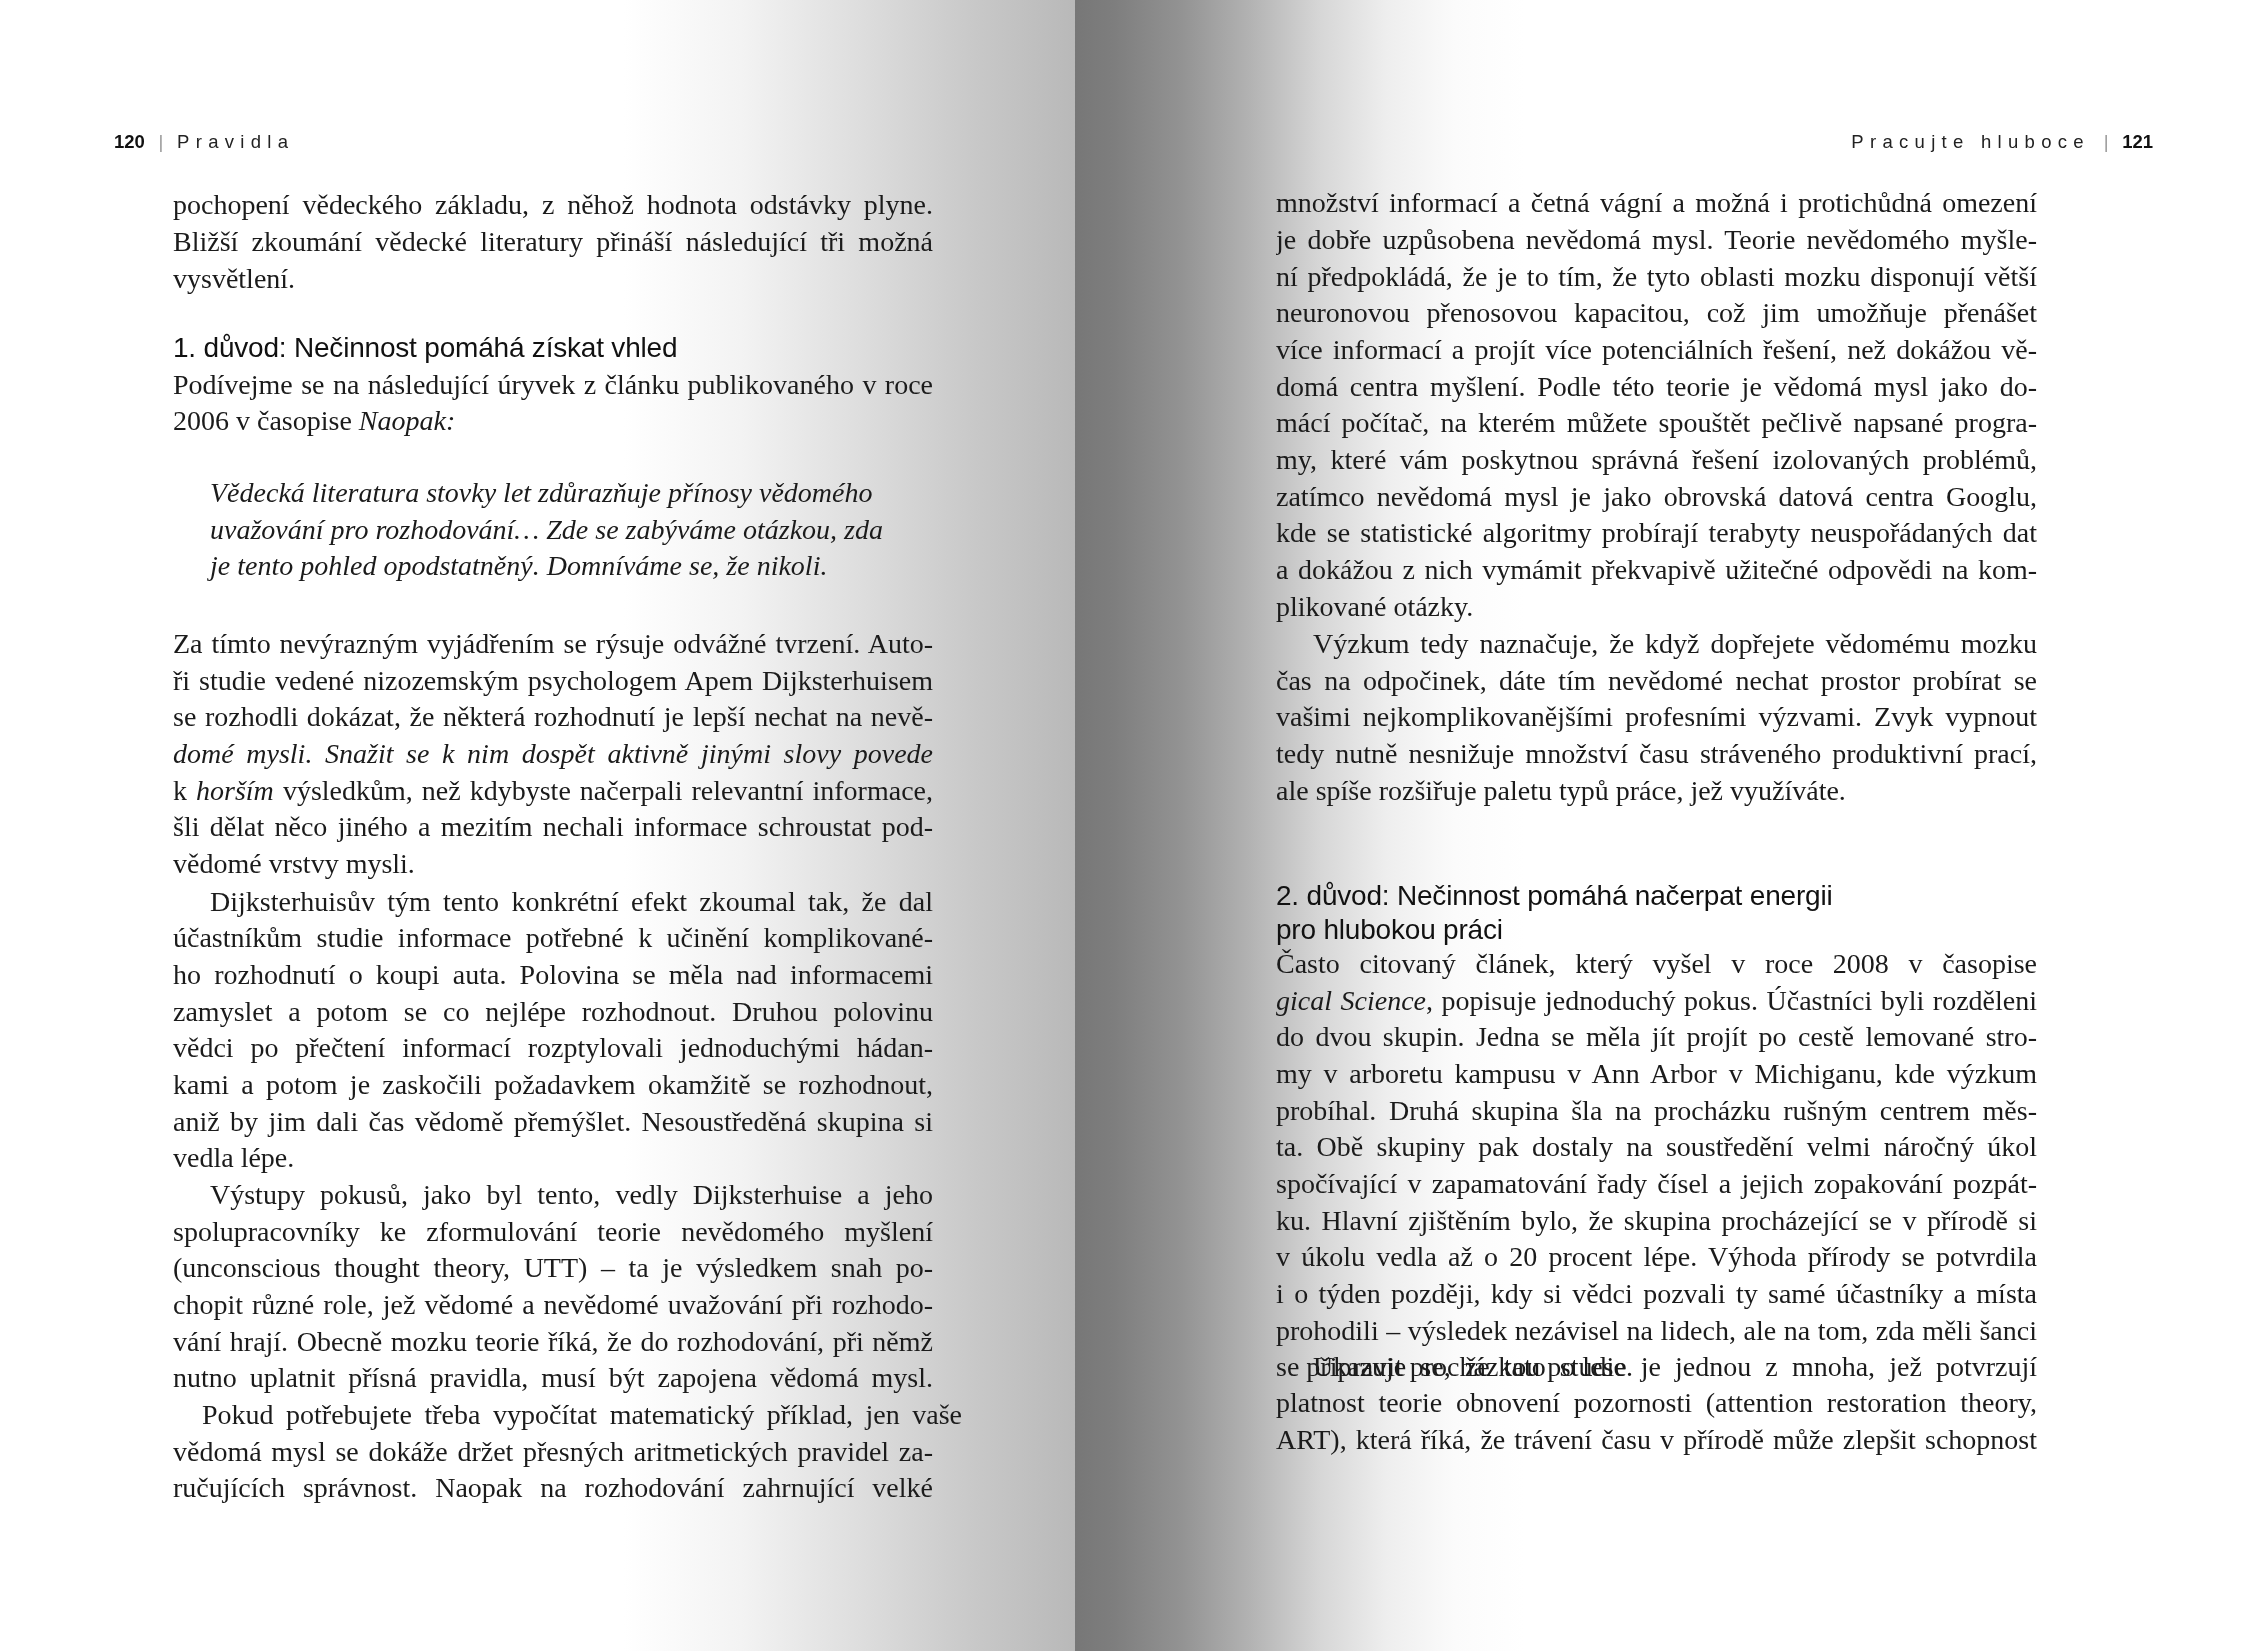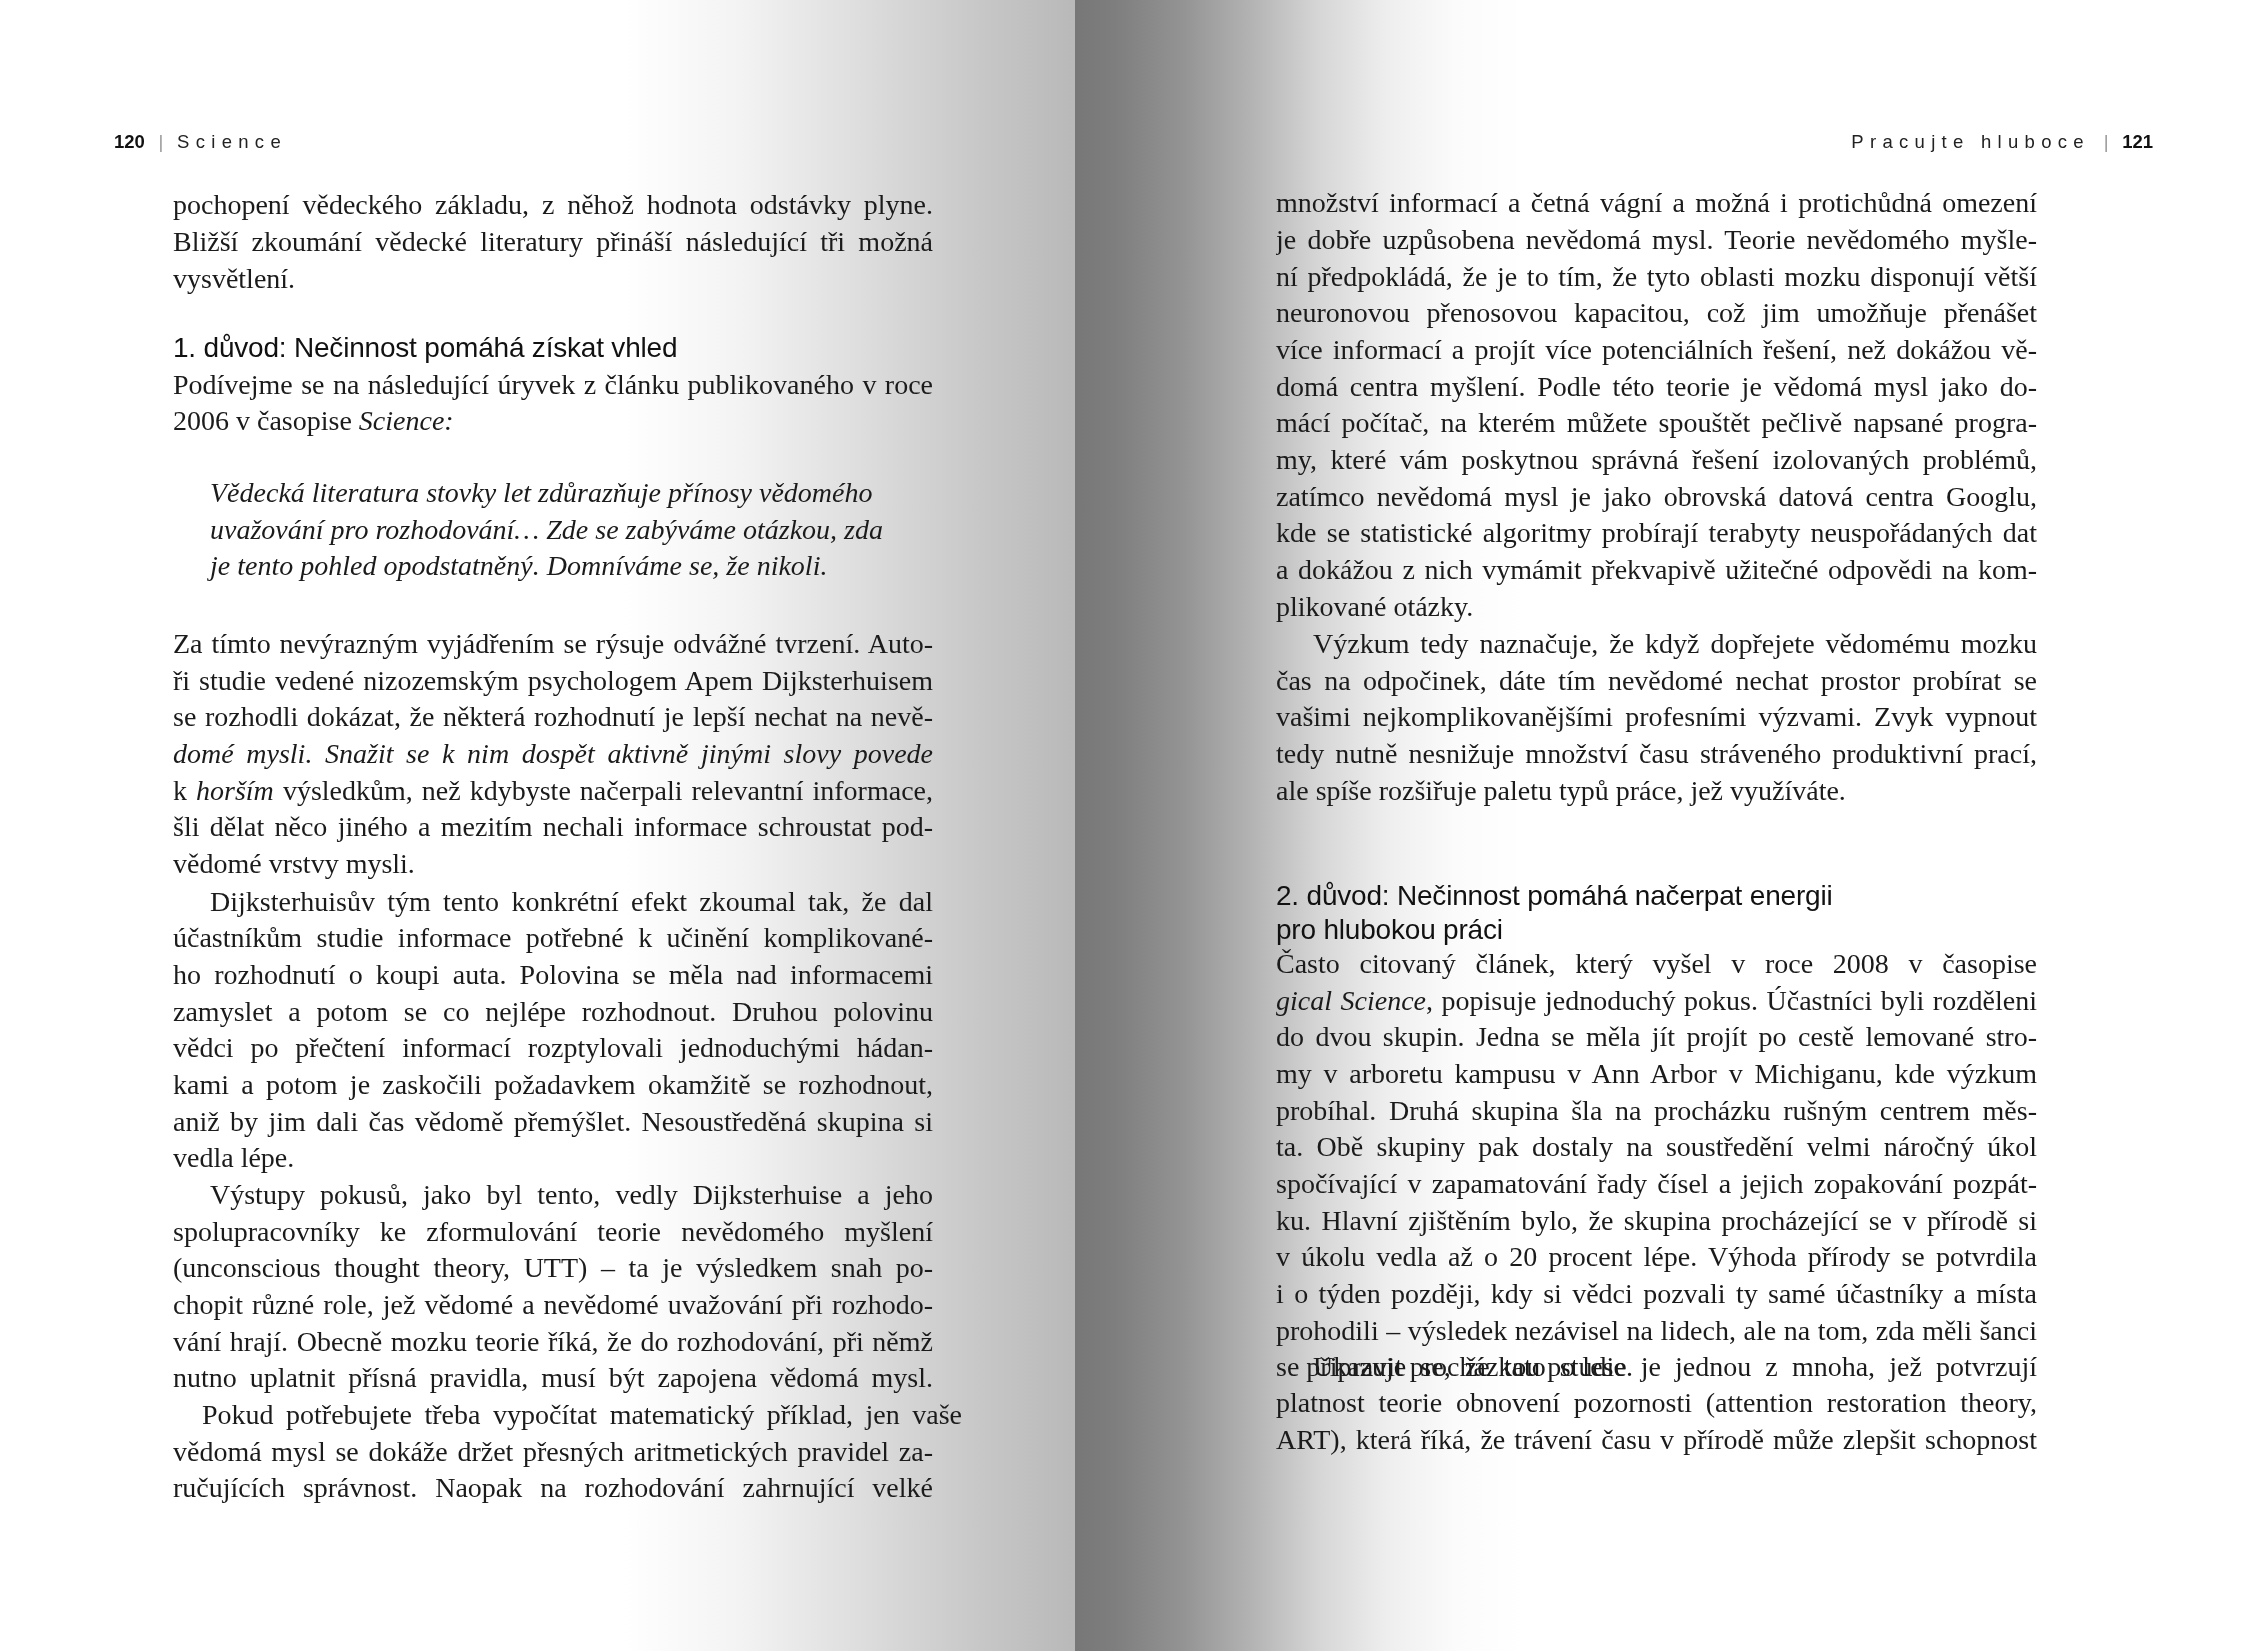--- a/index.html
+++ b/index.html
@@ -19,30 +19,30 @@
   .just { text-align:justify; text-align-last:justify; white-space:normal; overflow:hidden; height:35px; }
   .heading { position:absolute; font-family:"Liberation Sans", sans-serif; font-size:28px; color:#111; white-space:nowrap; line-height:33px; letter-spacing:-0.2px; }
   .quote { font-style:italic; }
   em { font-style:italic; }
 </style>
 </head>
 <body>
 
 <div class="page page-left">
   <div class="running-head" style="left:114px;">
-    <span class="folio">120</span><span class="sep">|</span><span class="rh-title">Science</span>
+    <span class="folio">120</span><span class="sep">|</span><span class="rh-title">Pravidla</span>
   </div>
 
   <div id="left-col">
       <div class="line just" style="left: 173px; top: 188px; width: 760px;">pochopení vědeckého základu, z něhož hodnota odstávky plyne.</div>
       <div class="line just" style="left: 173px; top: 225px; width: 760px;">Bližší zkoumání vědecké literatury přináší následující tři možná</div>
       <div class="line" style="left: 173px; top: 262px;">vysvětlení.</div>
       <div class="heading" style="left: 173px; top: 331px;">1. důvod: Nečinnost pomáhá získat vhled</div>
       <div class="line just" style="left: 173px; top: 368px; width: 760px;">Podívejme se na následující úryvek z článku publikovaného v roce</div>
-      <div class="line" style="left: 173px; top: 404px;"><span>2006 v časopise </span><em>Science:</em></div>
+      <div class="line" style="left: 173px; top: 404px;"><span>2006 v časopise </span><em>Naopak:</em></div>
       <div class="line quote" style="left: 210px; top: 476px;">Vědecká literatura stovky let zdůrazňuje přínosy vědomého</div>
       <div class="line quote" style="left: 210px; top: 513px;">uvažování pro rozhodování… Zde se zabýváme otázkou, zda</div>
       <div class="line quote" style="left: 210px; top: 549px;">je tento pohled opodstatněný. Domníváme se, že nikoli.</div>
       <div class="line just" style="left: 173px; top: 627px; width: 760px;">Za tímto nevýrazným vyjádřením se rýsuje odvážné tvrzení. Auto-</div>
       <div class="line just" style="left: 173px; top: 664px; width: 760px;">ři studie vedené nizozemským psychologem Apem Dijksterhuisem</div>
       <div class="line just" style="left: 173px; top: 700px; width: 760px;">se rozhodli dokázat, že některá rozhodnutí je lepší nechat na nevě-</div>
       <div class="line just" style="left: 173px; top: 737px; width: 760px; font-style: italic;">domé mysli. Snažit se k nim dospět aktivně jinými slovy povede</div>
       <div class="line just" style="left: 173px; top: 774px; width: 760px;"><span>k </span><em>horším</em><span> výsledkům, než kdybyste načerpali relevantní informace,</span></div>
       <div class="line just" style="left: 173px; top: 810px; width: 760px;">šli dělat něco jiného a mezitím nechali informace schroustat pod-</div>
       <div class="line" style="left: 173px; top: 847px;">vědomé vrstvy mysli.</div>

